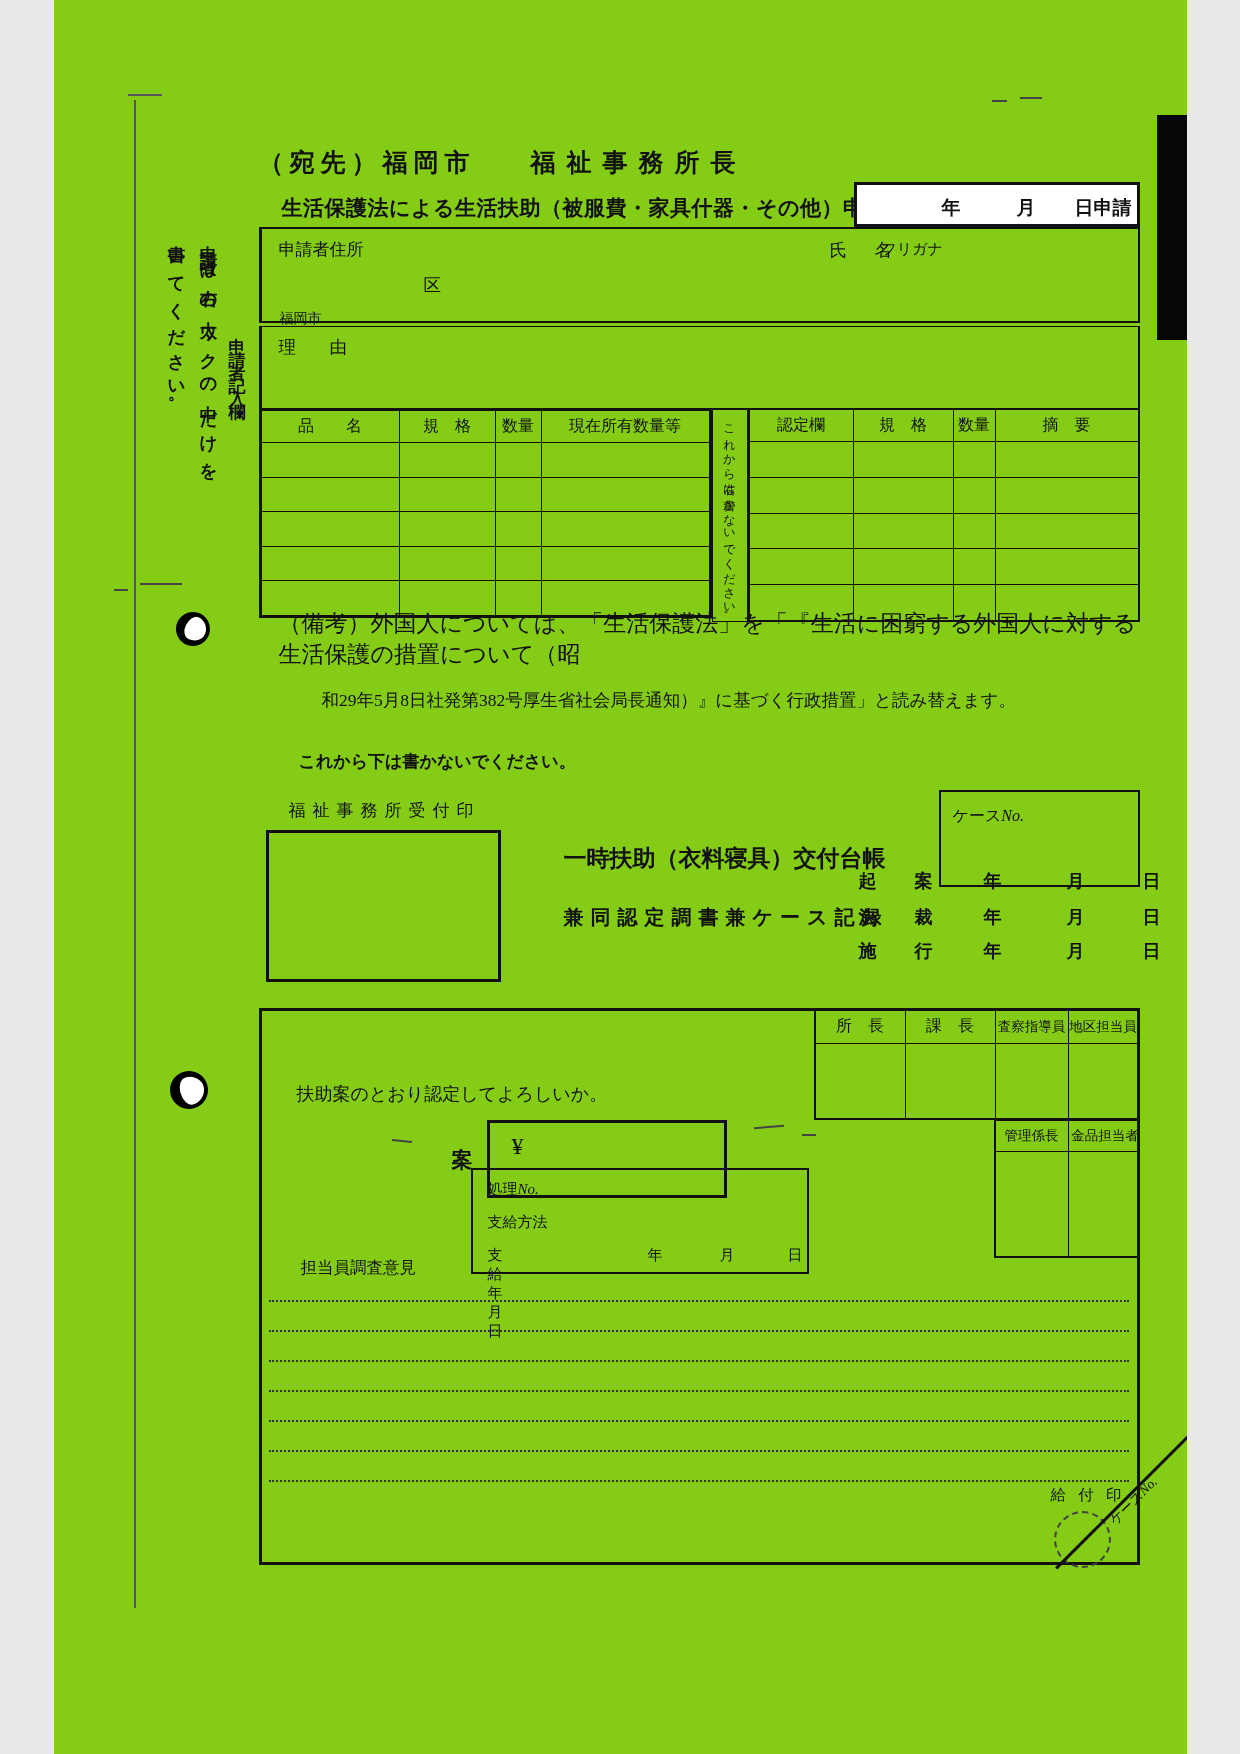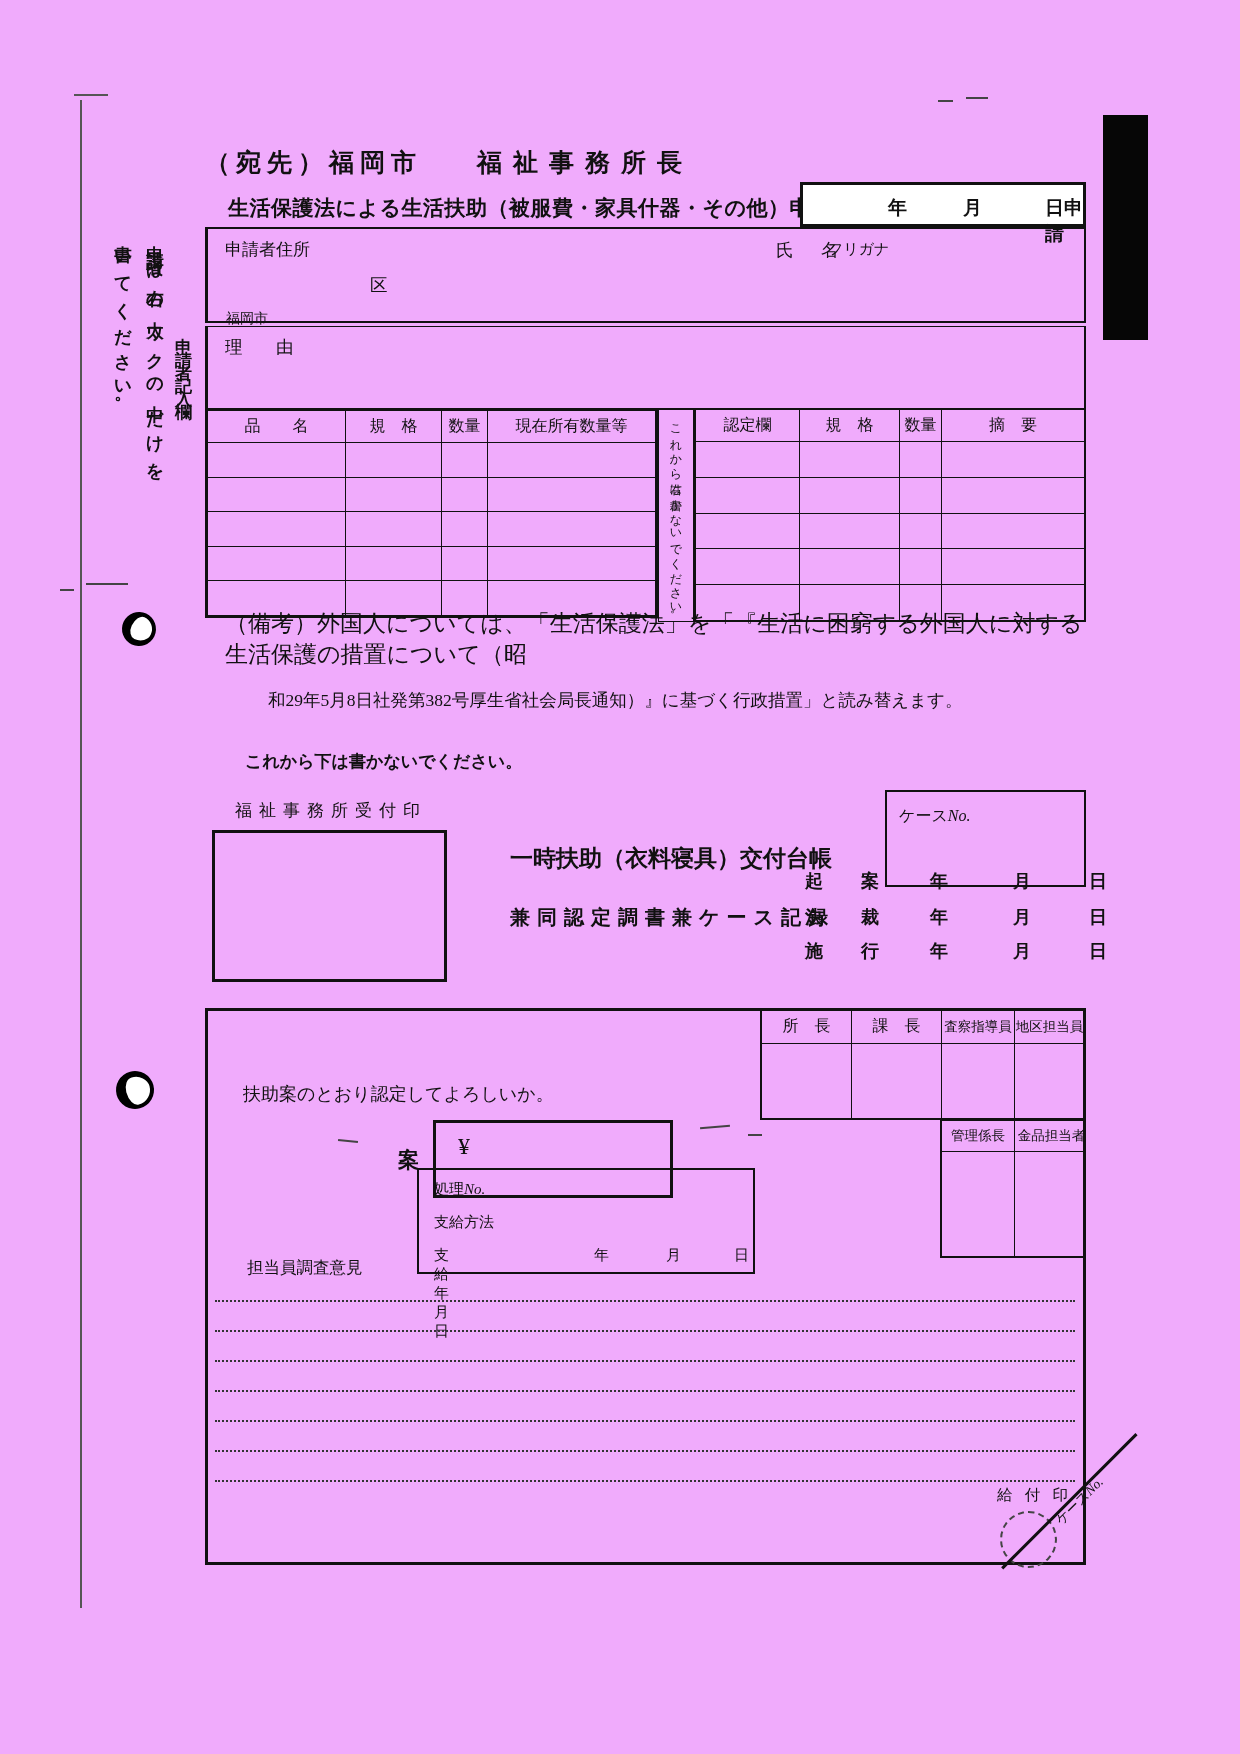--- a/index.html
+++ b/index.html
@@ -1,17 +1,17 @@
 <!DOCTYPE html>
 <html><head>
 <meta charset="utf-8">
 <style>
   * { margin:0; padding:0; box-sizing:border-box; }
   body { background:#e8e8e8; font-family:"Liberation Sans", sans-serif; }
-  .page { position:relative; width:1240px; height:1754px; background:#f0abfc; margin:0 auto; overflow:hidden; color:#111; }
+  .page { position:relative; width:1133px; height:1754px; background:#84cc16; margin:0 auto; overflow:hidden; color:#111; }
   .abs { position:absolute; }
   .serif { font-family:"Liberation Serif", serif; }
   .sans  { font-family:"Liberation Sans", sans-serif; }
   .b { font-weight:bold; }
   .it { font-style:italic; }
 
   
   .edge-line { left:80px; top:100px; width:2px; height:1508px; background:#555; }
   .corner-mark { left:74px; top:94px; width:34px; height:2px; background:#555; }
   .dash { background:#444; height:2px; }
@@ -19,21 +19,21 @@
   .punch-1 { left:122px; top:612px; width:34px; height:34px; border-left-width:9px; border-bottom-width:6px; transform:rotate(25deg); }
   .punch-2 { left:116px; top:1071px; width:38px; height:38px; border-left-width:10px; border-top-width:6px; transform:rotate(-15deg); }
   .black-bar { left:1103px; top:115px; width:45px; height:225px; background:#060606; }
 
   
   .atesaki { left:205px; top:146px; font-size:25px; letter-spacing:6px; }
   .atesaki .office { margin-left:55px; letter-spacing:11px; }
   .form-title { left:228px; top:194px; font-size:21px; letter-spacing:0.5px; }
   .date-box { left:800px; top:182px; width:286px; height:45px; border:3px solid #111; background:#fff; }
   .date-box span { position:absolute; top:10px; font-size:19px; font-weight:bold; }
-  .date-y { left:85px; } .date-m { left:160px; } .date-d { left:218px;margin-left:24px; }
+  .date-y { left:85px; } .date-m { left:160px; } .date-d { left:218px; }
 
   
   .vtext { writing-mode:vertical-rl; text-orientation:upright; }
   .instr-1 { left:143px; top:232px; height:360px; font-size:17.5px; letter-spacing:6px; }
   .instr-2 { left:111px; top:232px; height:200px; font-size:17.5px; letter-spacing:6px; }
   .entry-col { left:172px; top:324px; height:210px; font-size:17px; letter-spacing:13px; }
 
   
   .addr-box { left:205px; top:227px; width:881px; height:95px; border:2px solid #111; border-left-width:3px; border-bottom-width:1.5px; }
   .addr-label { left:17px; top:9px; font-size:17px; }

